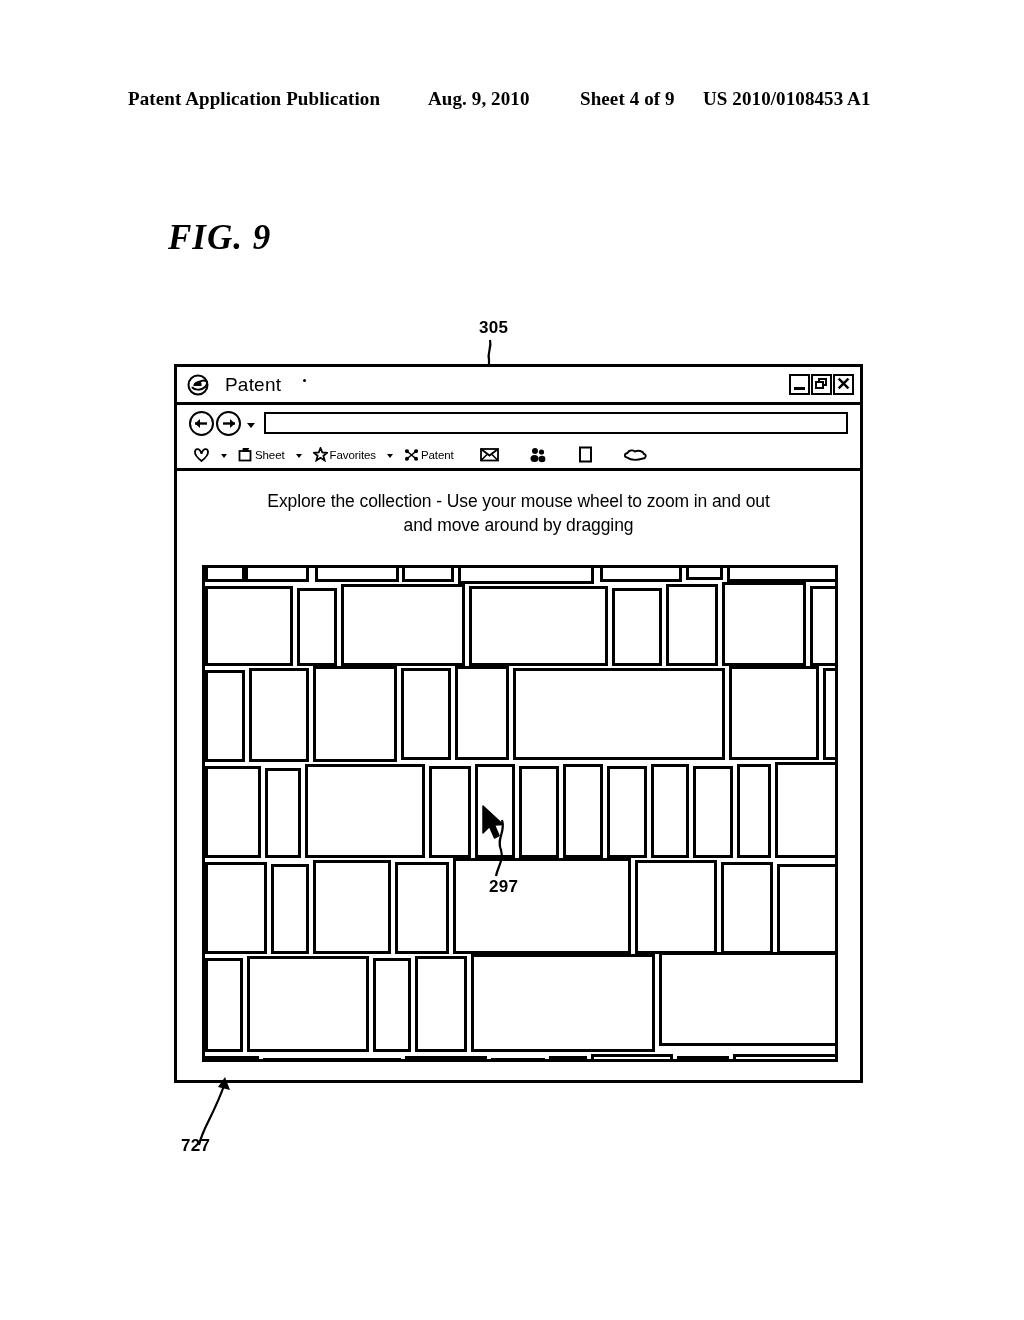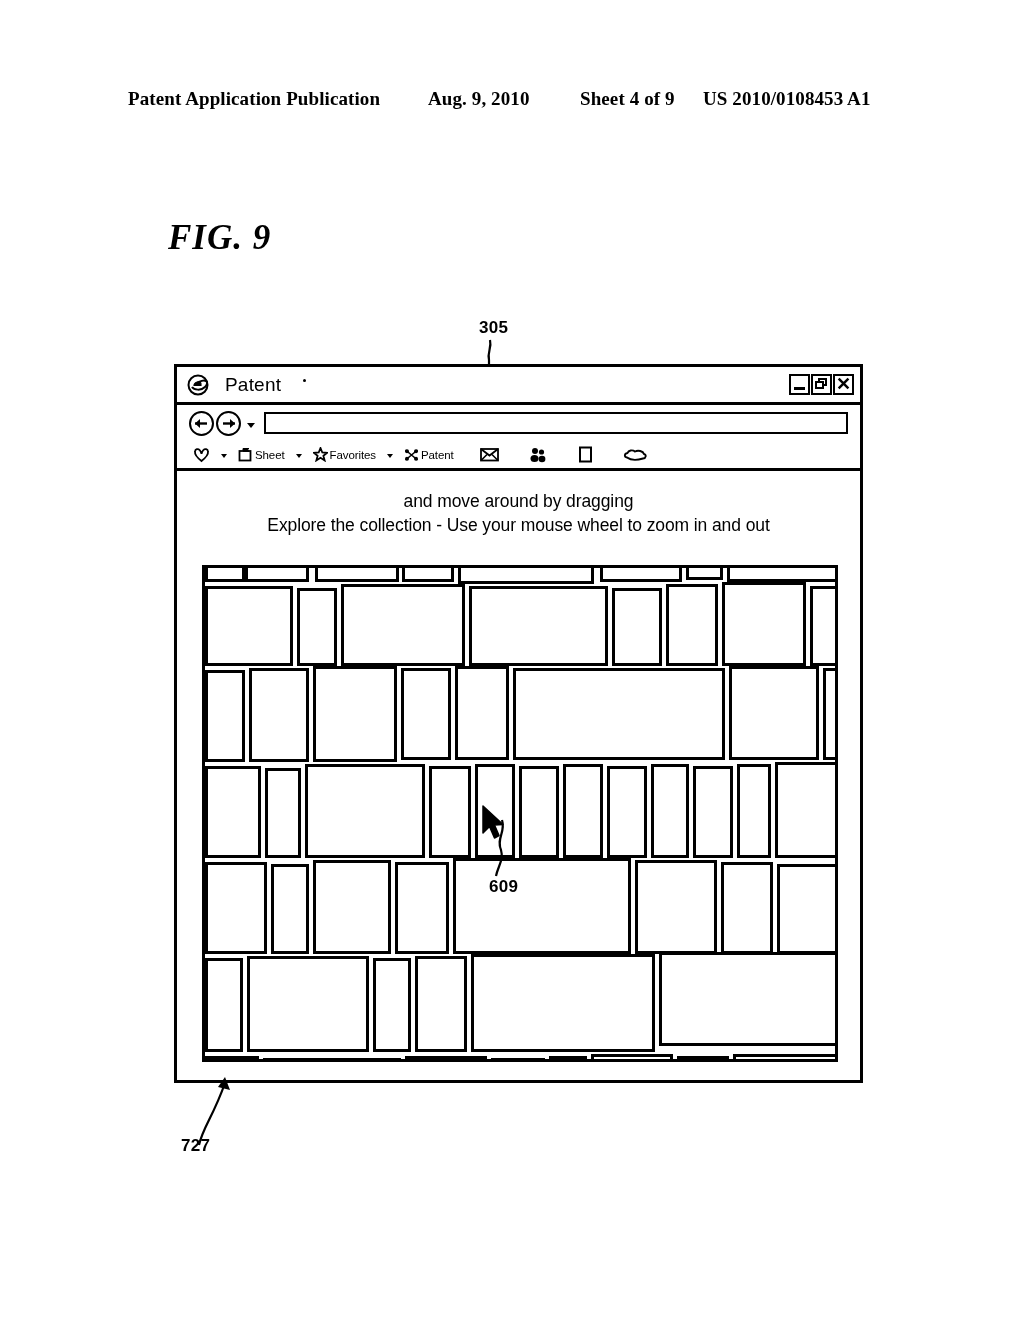--- a/index.html
+++ b/index.html
@@ -377,22 +377,22 @@
     <div class="links-icon-gap"></div>
     <div class="link-item">
       <svg width="24" height="14" viewBox="0 0 24 14">
         <path d="M 4,9.5 C 1,9 1.2,5.5 4.5,5 C 5.5,2.2 9.5,1.5 12,3.5 C 15,1.8 20,3 21,6
                  C 23.5,6.6 23.3,10 20,10.5 C 15,12 8,12.4 4,9.5 Z" fill="none" stroke="#000" stroke-width="1.9"></path>
       </svg>
     </div>
   </div>
 
   <div class="instructions">
+    <div>Explore the collection - Use your mouse wheel to zoom in and out</div>
     <div>and move around by dragging</div>
-    <div>Explore the collection - Use your mouse wheel to zoom in and out</div>
   </div>
 
   <div class="mosaic-viewport">
     <div class="mosaic-inner" id="mosaic-inner">
         <div class="tile" style="left: 6px; top: 0px; width: 40px; height: 30px;"></div>
         <div class="tile" style="left: 46px; top: 6px; width: 64px; height: 24px;"></div>
         <div class="tile" style="left: 116px; top: 4px; width: 84px; height: 26px;"></div>
         <div class="tile" style="left: 203px; top: 6px; width: 52px; height: 24px;"></div>
         <div class="tile" style="left: 259px; top: 4px; width: 136px; height: 28px;"></div>
         <div class="tile" style="left: 401px; top: 4px; width: 82px; height: 26px;"></div>
@@ -449,21 +449,21 @@
         <div class="tile" style="left: 478px; top: 504px; width: 52px; height: 76px;"></div>
         <div class="tile" style="left: 534px; top: 502px; width: 122px; height: 78px;"></div>
       </div>
   </div>
 
 </div>
 
 <svg class="cursor-arrow" viewBox="0 0 26 38">
   <path d="M 2,1 L 2,28 L 8.5,21.5 L 13.5,33 L 18,30.5 L 13.5,20 L 22,19.5 Z" fill="#000" stroke="#000" stroke-width="1.5" stroke-linejoin="round"></path>
 </svg>
-<div class="ref-num ref-405">609</div>
+<div class="ref-num ref-405">297</div>
 <svg class="leader leader-405" width="50" height="70">
   <path d="M 22,2 C 26,14 16,20 21,32 C 24,42 18,48 16,58" stroke="#000" stroke-width="2.2" fill="none"></path>
 </svg>
 
 <div class="ref-num ref-412">727</div>
 <svg class="leader leader-412" width="80" height="85">
   <path d="M 14,80 C 18,62 28,52 40,18" stroke="#000" stroke-width="2.2" fill="none"></path>
   <path d="M 40,12 L 45,25 L 33,22 Z" fill="#000"></path>
 </svg>
 

